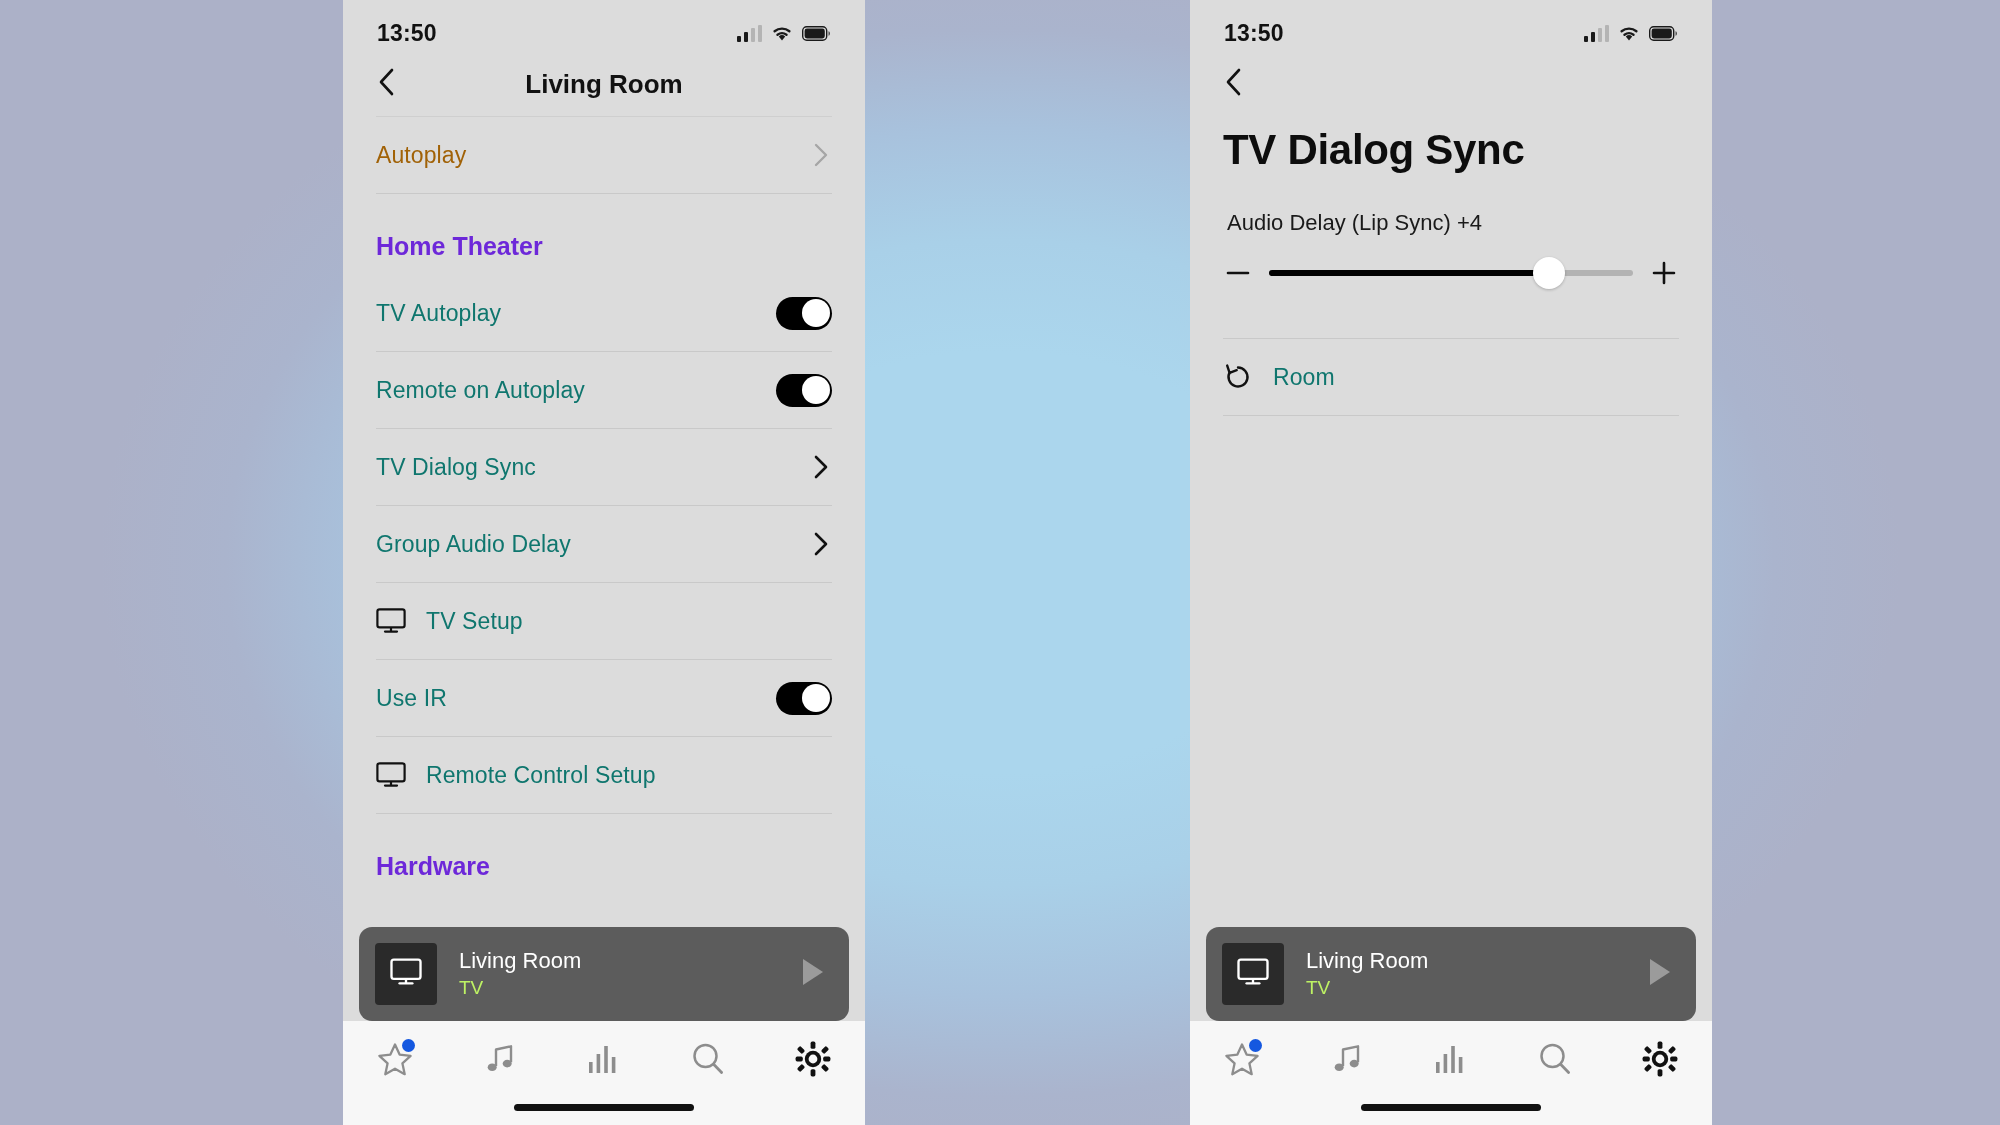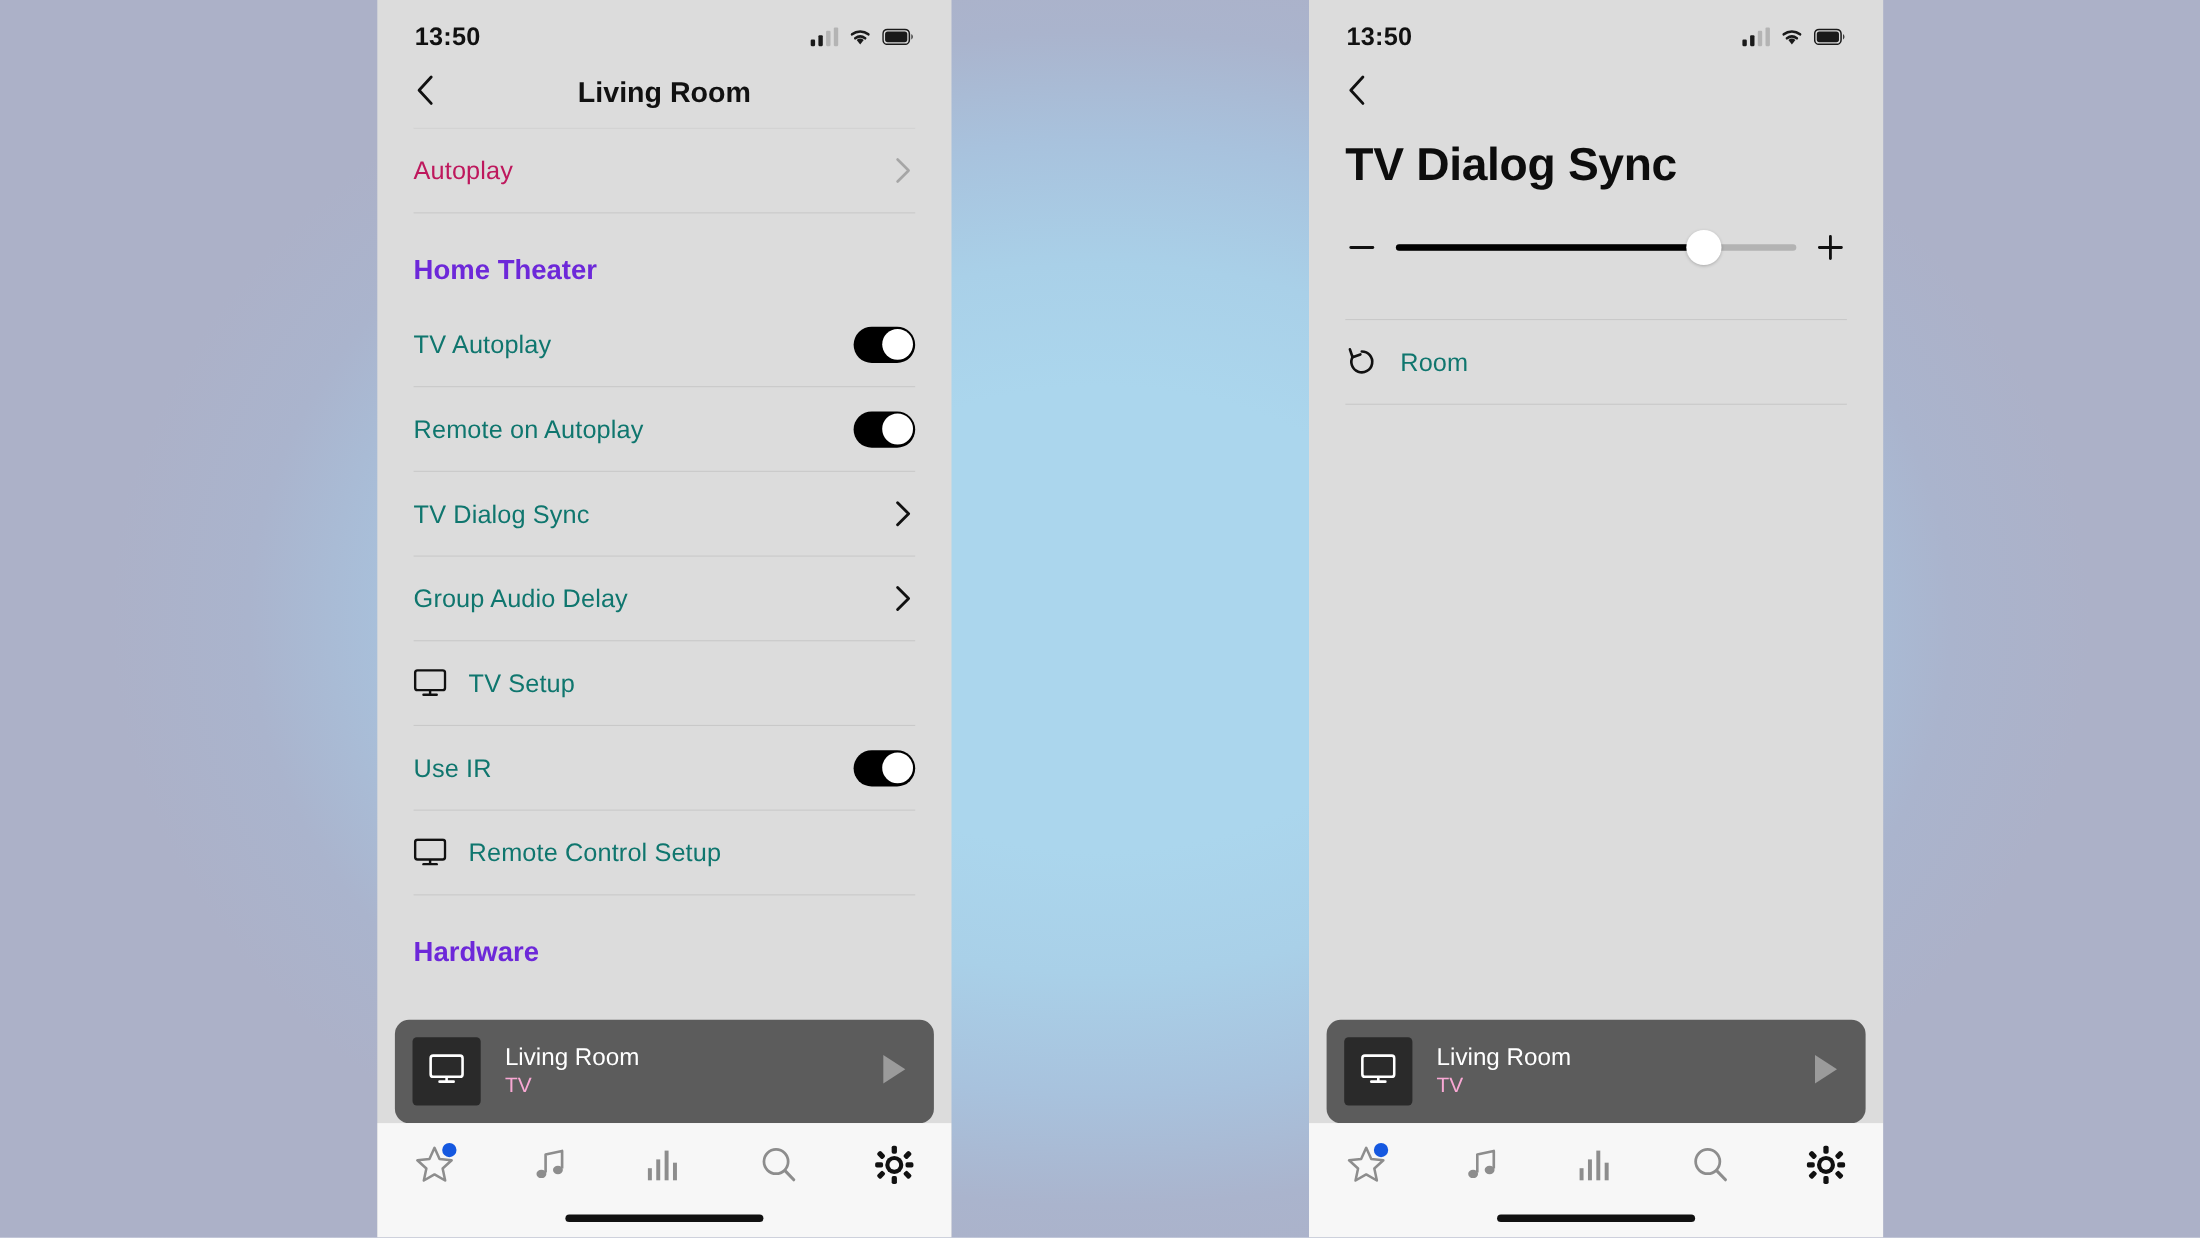--- a/index.html
+++ b/index.html
@@ -97,21 +97,21 @@
     display: flex;
     align-items: center;
     cursor: pointer;
     position: relative;
   }
   .row-label {
     font-size: 23px;
     color: #0f766e;
     letter-spacing: .1px;
   }
-  .row.disabled .row-label { color: #be185d; }
+  .row.disabled .row-label { color: #a16207; }
   .row .spacer { flex: 1 1 auto; }
 
   .chev {
     width: 22px; height: 22px;
     flex: 0 0 auto;
     display: flex; align-items: center; justify-content: center;
   }
   .chev.muted svg { stroke: #a6a6a6; }
 
   .section-title {
@@ -222,21 +222,21 @@
   }
   .np-art {
     width: 62px; height: 62px;
     background: #2a2a2a;
     border-radius: 4px;
     flex: 0 0 auto;
     display: flex; align-items: center; justify-content: center;
   }
   .np-text { margin-left: 22px; flex: 1 1 auto; }
   .np-title { font-size: 22px; color: #fff; line-height: 1.25; }
-  .np-sub { font-size: 19px; color: #f9a8d4; line-height: 1.3; margin-top: 1px; }
+  .np-sub { font-size: 19px; color: #bef264; line-height: 1.3; margin-top: 1px; }
   .np-play {
     width: 36px; height: 36px;
     flex: 0 0 auto;
     display: flex; align-items: center; justify-content: center;
     cursor: pointer;
   }
 
   
   .tab-bar {
     position: absolute;
@@ -528,20 +528,21 @@
             <path d="M14 2L3 14l11 12" stroke="#111" stroke-width="2.6" fill="none" stroke-linecap="round" stroke-linejoin="round"></path>
           </svg>
       </span>
     </div>
   </div>
 
   <div class="content">
     <div class="big-title">TV Dialog Sync</div>
 
     <div class="slider-block">
+      <div class="slider-caption">Audio Delay (Lip Sync) +4</div>
       <div class="slider-row">
         <div class="slider-minus">
           <svg width="28" height="28" viewBox="0 0 28 28">
               <path d="M4 14h20" stroke="#111" stroke-width="2.6" stroke-linecap="round"></path>
             </svg>
         </div>
         <div class="slider-track-wrap">
           <div class="slider-track"></div>
           <div class="slider-fill" id="slider-fill" style="width: 77%;"></div>
           <div class="slider-thumb" id="slider-thumb" style="left: 77%;"></div>

